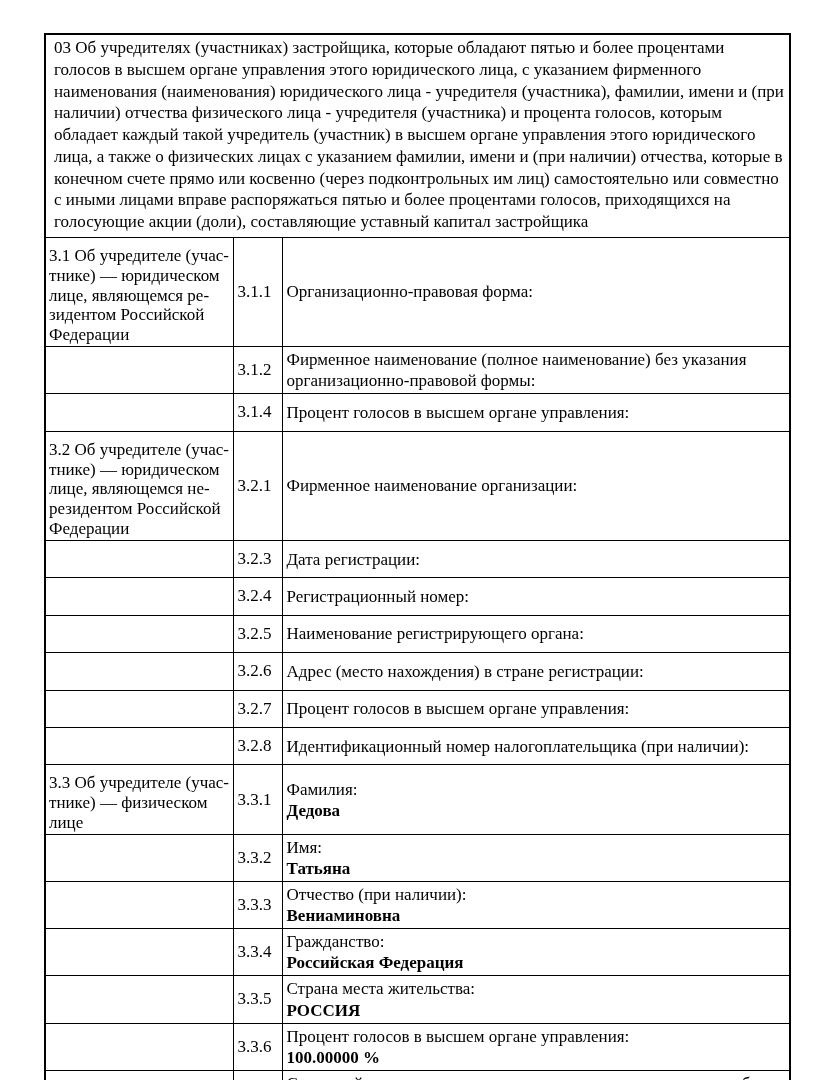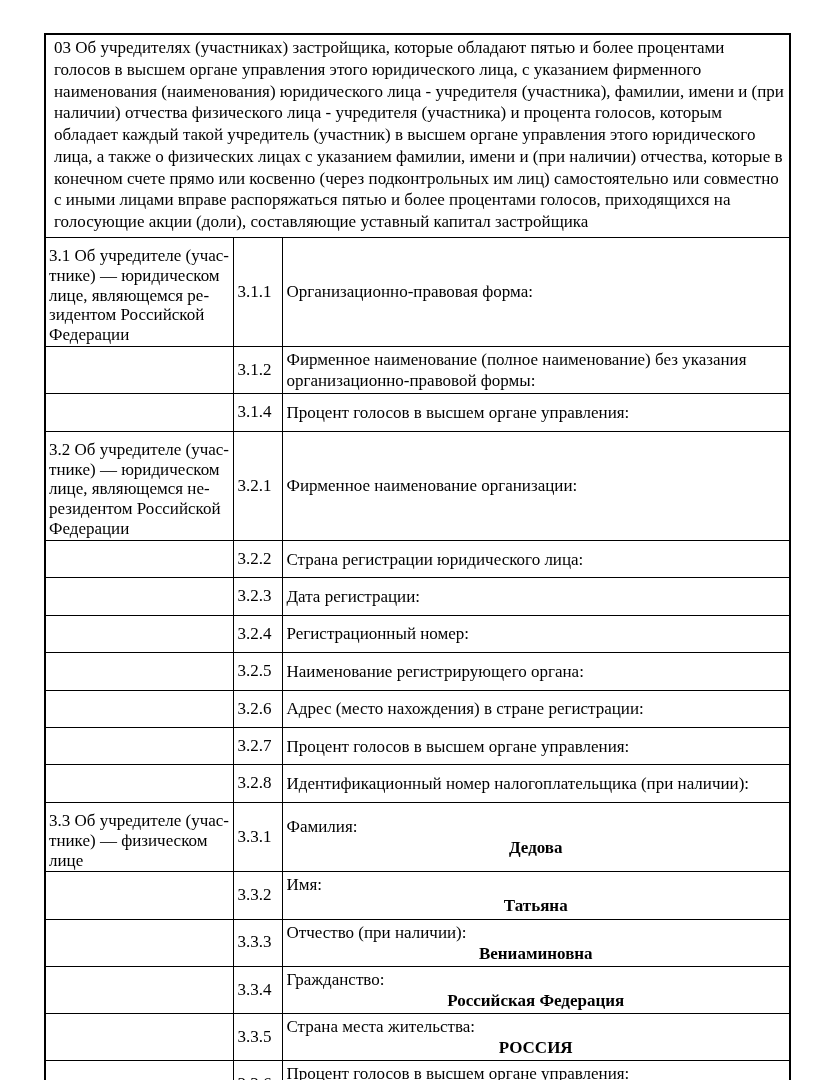--- a/index.html
+++ b/index.html
@@ -44,21 +44,21 @@
     padding: 8px 2px 1px 3px;
   }
   td.col-num-cell {
     line-height: 1.2;
   }
   td.col-content-cell {
     line-height: 1.24;
     padding: 2px 4px;
   }
   .row-label { font-weight: normal; }
-  .row-value { font-weight: bold; text-align: center; }
+  .row-value { font-weight: bold; }
 </style>
 </head>
 <body>
 
 <table class="doc-table">
   <colgroup>
     <col class="c1">
     <col class="c2">
     <col class="c3">
   </colgroup>
@@ -85,27 +85,20 @@
         <td class="col-num-cell">3.1.4</td>
         <td class="col-content-cell">
           <div class="row-label">Процент голосов в высшем органе управления:</div>
         </td>
       </tr>
       <tr>
         <td class="col-section-cell">3.2 Об учредителе (учас­тнике) — юридическом лице, являющемся не­резидентом Российской Федерации</td>
         <td class="col-num-cell">3.2.1</td>
         <td class="col-content-cell">
           <div class="row-label">Фирменное наименование организации:</div>
-        </td>
-      </tr>
-      <tr>
-        <td class="col-section-cell"></td>
-        <td class="col-num-cell">3.2.2</td>
-        <td class="col-content-cell">
-          <div class="row-label">Страна регистрации юридического лица:</div>
         </td>
       </tr>
       <tr>
         <td class="col-section-cell"></td>
         <td class="col-num-cell">3.2.3</td>
         <td class="col-content-cell">
           <div class="row-label">Дата регистрации:</div>
         </td>
       </tr>
       <tr>

